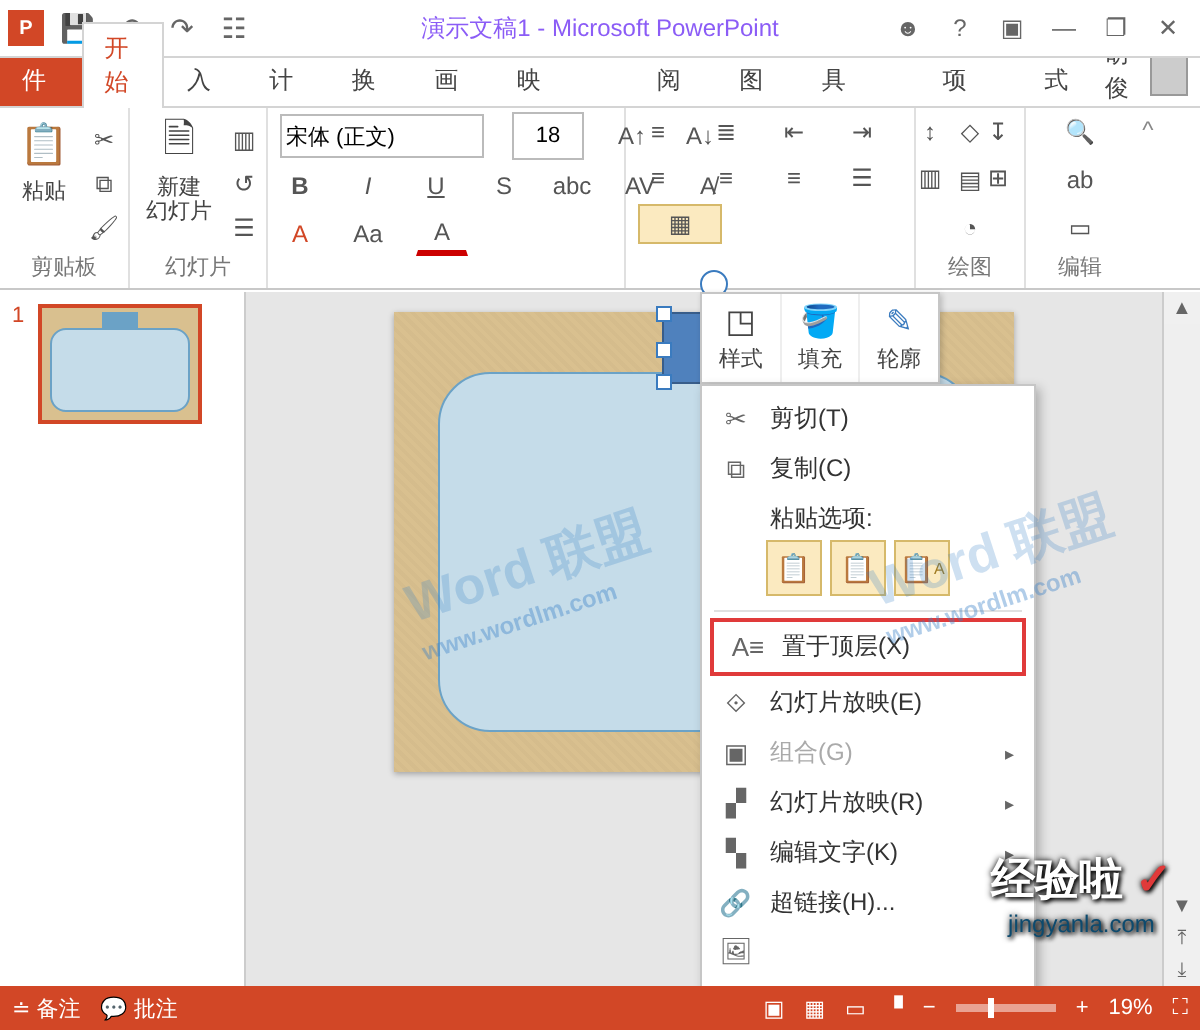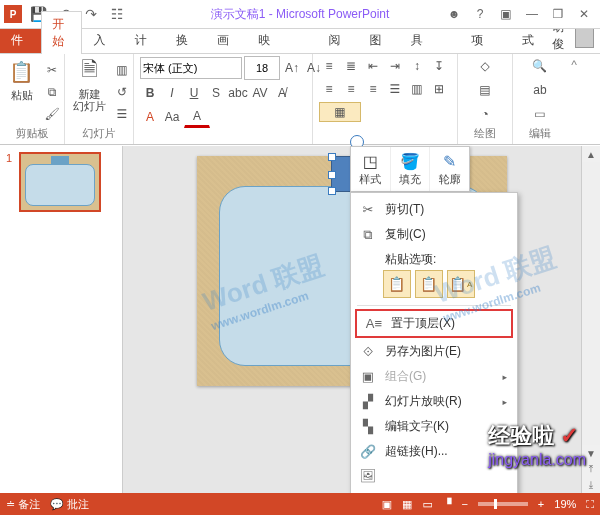--- a/index.html
+++ b/index.html
@@ -15,21 +15,21 @@
 .ribbon-tabs{height:24px;display:flex;align-items:flex-end;padding-left:0;background:#fff;border-bottom:1px solid #d4d4d4}
 .rtab{padding:4px 10px;font-size:12px;color:#444;cursor:pointer;border:1px solid transparent;border-bottom:none}
 .rtab.file{background:#d24726;color:#fff;padding:4px 10px}
 .rtab.active{color:#d24726;border-color:#d4d4d4;background:#fff;position:relative;top:1px}
 .ribbon-body{height:90px;background:#fff;border-bottom:1px solid #c8c8c8;display:flex}
 .rgroup{border-right:1px solid #e0e0e0;display:flex;flex-direction:column;padding:2px 6px}
 .rgroup .label{font-size:11px;color:#777;text-align:center;margin-top:auto;padding:2px 0}
 .rcontent{display:flex;align-items:flex-start;gap:4px;flex:1}
 .bigbtn{display:flex;flex-direction:column;align-items:center;padding:2px;font-size:11px;color:#444;gap:2px}
 .bigbtn .ic{width:28px;height:28px;display:flex;align-items:center;justify-content:center;font-size:20px}
-.smrow{display:flex;gap:2px;align-items:center}
+.smrow{display:flex;gap:14px;align-items:center}
 .smrow select,.fontbox{font-size:11px;border:1px solid #bbb;background:#fff;height:20px}
 .sm{width:18px;height:18px;display:flex;align-items:center;justify-content:center;font-size:12px;color:#555;border:1px solid transparent}
 .workspace{position:absolute;top:146px;left:0;right:0;bottom:22px;display:flex;background:#e6e6e6}
 .thumbcol{width:110px;background:#fff;border-right:1px solid #ccc;padding:6px}
 .thnum{font-size:11px;color:#d24726;display:inline-block;vertical-align:top}
 .thumb{display:inline-block;width:78px;height:56px;border:2px solid #d24726;background:#d9c08f;position:relative;margin-left:4px}
 .thumb .inner{position:absolute;left:4px;right:4px;top:10px;bottom:4px;background:#c5dce9;border:1px solid #6ba2c6;border-radius:8px}
 .thumb .tab{position:absolute;top:2px;left:30px;width:18px;height:10px;background:#6ba2c6}
 .canvas-area{flex:1;position:relative;display:flex;align-items:flex-start;justify-content:center;padding-top:10px;background:#e6e6e6}
 .canvas-frame{width:310px;height:230px;background:#d9c08f;box-shadow:0 1px 3px rgba(0,0,0,0.3);background-image:repeating-linear-gradient(45deg,rgba(0,0,0,0.02) 0 2px,transparent 2px 4px)}
@@ -53,21 +53,21 @@
 .ctx-paste .p{width:26px;height:26px;border:1px solid #d6b96a;background:#fbeac0;display:flex;align-items:center;justify-content:center;font-size:14px;color:#a07a20}
 .ctx-sep{height:1px;background:#e0e0e0;margin:3px 6px}
 .ctx-dim{color:#aaa}
 .statusbar{position:absolute;bottom:0;left:0;right:0;height:22px;background:#d24726;color:#fff;display:flex;align-items:center;font-size:11px;padding:0 6px;gap:10px}
 .statusbar .spacer{flex:1}
 .statusbar .btn{display:flex;align-items:center;gap:3px}
 .wm{position:absolute;font-size:26px;color:rgba(60,130,200,.25);font-weight:bold;transform:rotate(-18deg);pointer-events:none}
 .wm small{font-size:12px;display:block;color:rgba(60,130,200,.4)}
 .brand{position:absolute;right:14px;bottom:46px;font-size:22px;font-weight:bold;color:#fff;text-shadow:1px 1px 2px #000,0 0 3px #000}
 .brand .chk{color:#e03a3a}
-.brand .sub{display:block;font-size:16px;font-weight:normal;text-align:right;color:#8b5cf6}
+.brand .sub{display:block;font-size:12px;font-weight:normal;text-align:center;color:#0c4a6e}
 .arrow-sub{font-size:9px;margin-left:2px;color:#666}
 </style>
 </head>
 <body>
 
 <div class="titlebar">
   <div class="qat">
     <div class="box pp">P</div>
     <div class="box">💾</div>
     <div class="box">↶</div>
@@ -279,21 +279,21 @@
     <div class="p">📋</div>
     <div class="p">📋<sub style="font-size:8px">A</sub></div>
   </div>
   <div class="ctx-sep"></div>
   <div class="ctx-item hl">
       <span class="ic">A≡</span>
       <span>置于顶层(X)</span>
     </div>
   <div class="ctx-item">
       <span class="ic">⟐</span>
-      <span>另存为图片(E)</span>
+      <span>幻灯片放映(E)</span>
     </div>
   <div class="ctx-item ctx-dim">
       <span class="ic">▣</span>
       <span>组合(G)</span>
       <span class="arrow-sub" style="margin-left:auto">▸</span>
     </div>
   <div class="ctx-item">
       <span class="ic">▞</span>
       <span>幻灯片放映(R)</span>
       <span class="arrow-sub" style="margin-left:auto">▸</span>

